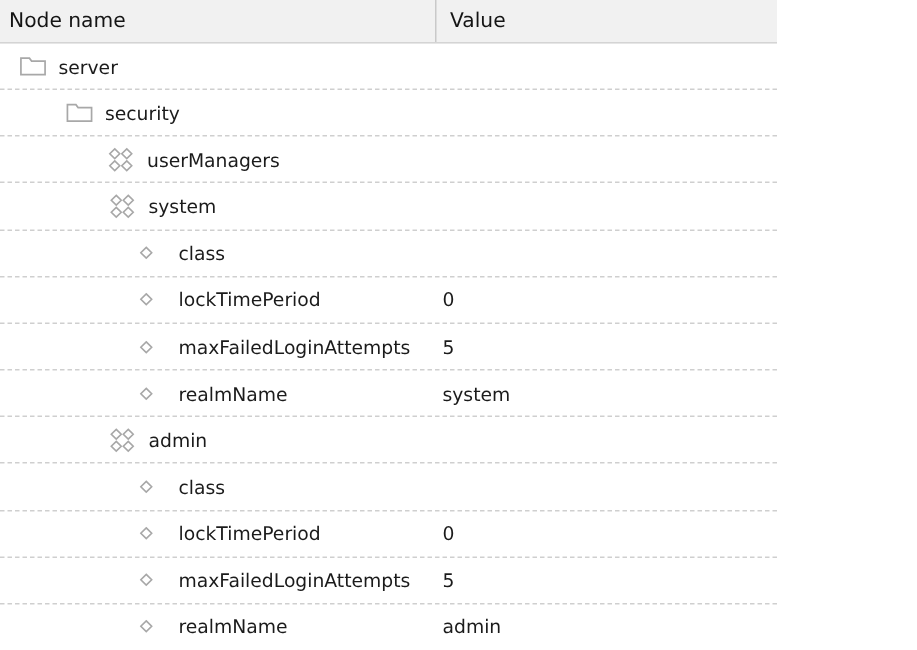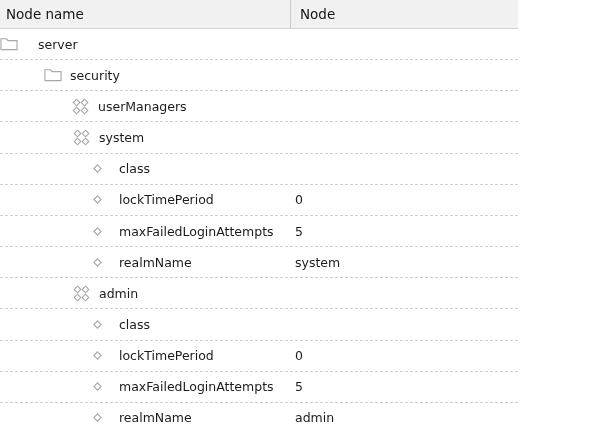--- a/index.html
+++ b/index.html
@@ -88,26 +88,26 @@
     font-size: 12.5px;
   }
 </style>
 </head>
 <body>
 
 <div id="app">
 
   <div class="header-row">
     <div class="header-cell name">Node name</div>
-    <div class="header-cell value">Node</div>
+    <div class="header-cell value">Value</div>
   </div>
 
   <div class="rows">
     <div class="row">
-      <div class="cell-name" style=" gap: 12px;">
+      <div class="cell-name" style="padding-left: 13px;">
         <span class="icon">
             <svg width="19" height="14" viewBox="0 0 19 14">
               <path d="M1 3.5 L1 1.5 L7 1.5 L8.5 3.5 L18 3.5 L18 13 L1 13 Z" fill="none" stroke="#a8a8a8" stroke-width="1.2"></path>
             </svg>
           </span>
         <span class="name-label">server</span>
       </div>
       <div class="cell-value"></div>
     </div>
 

